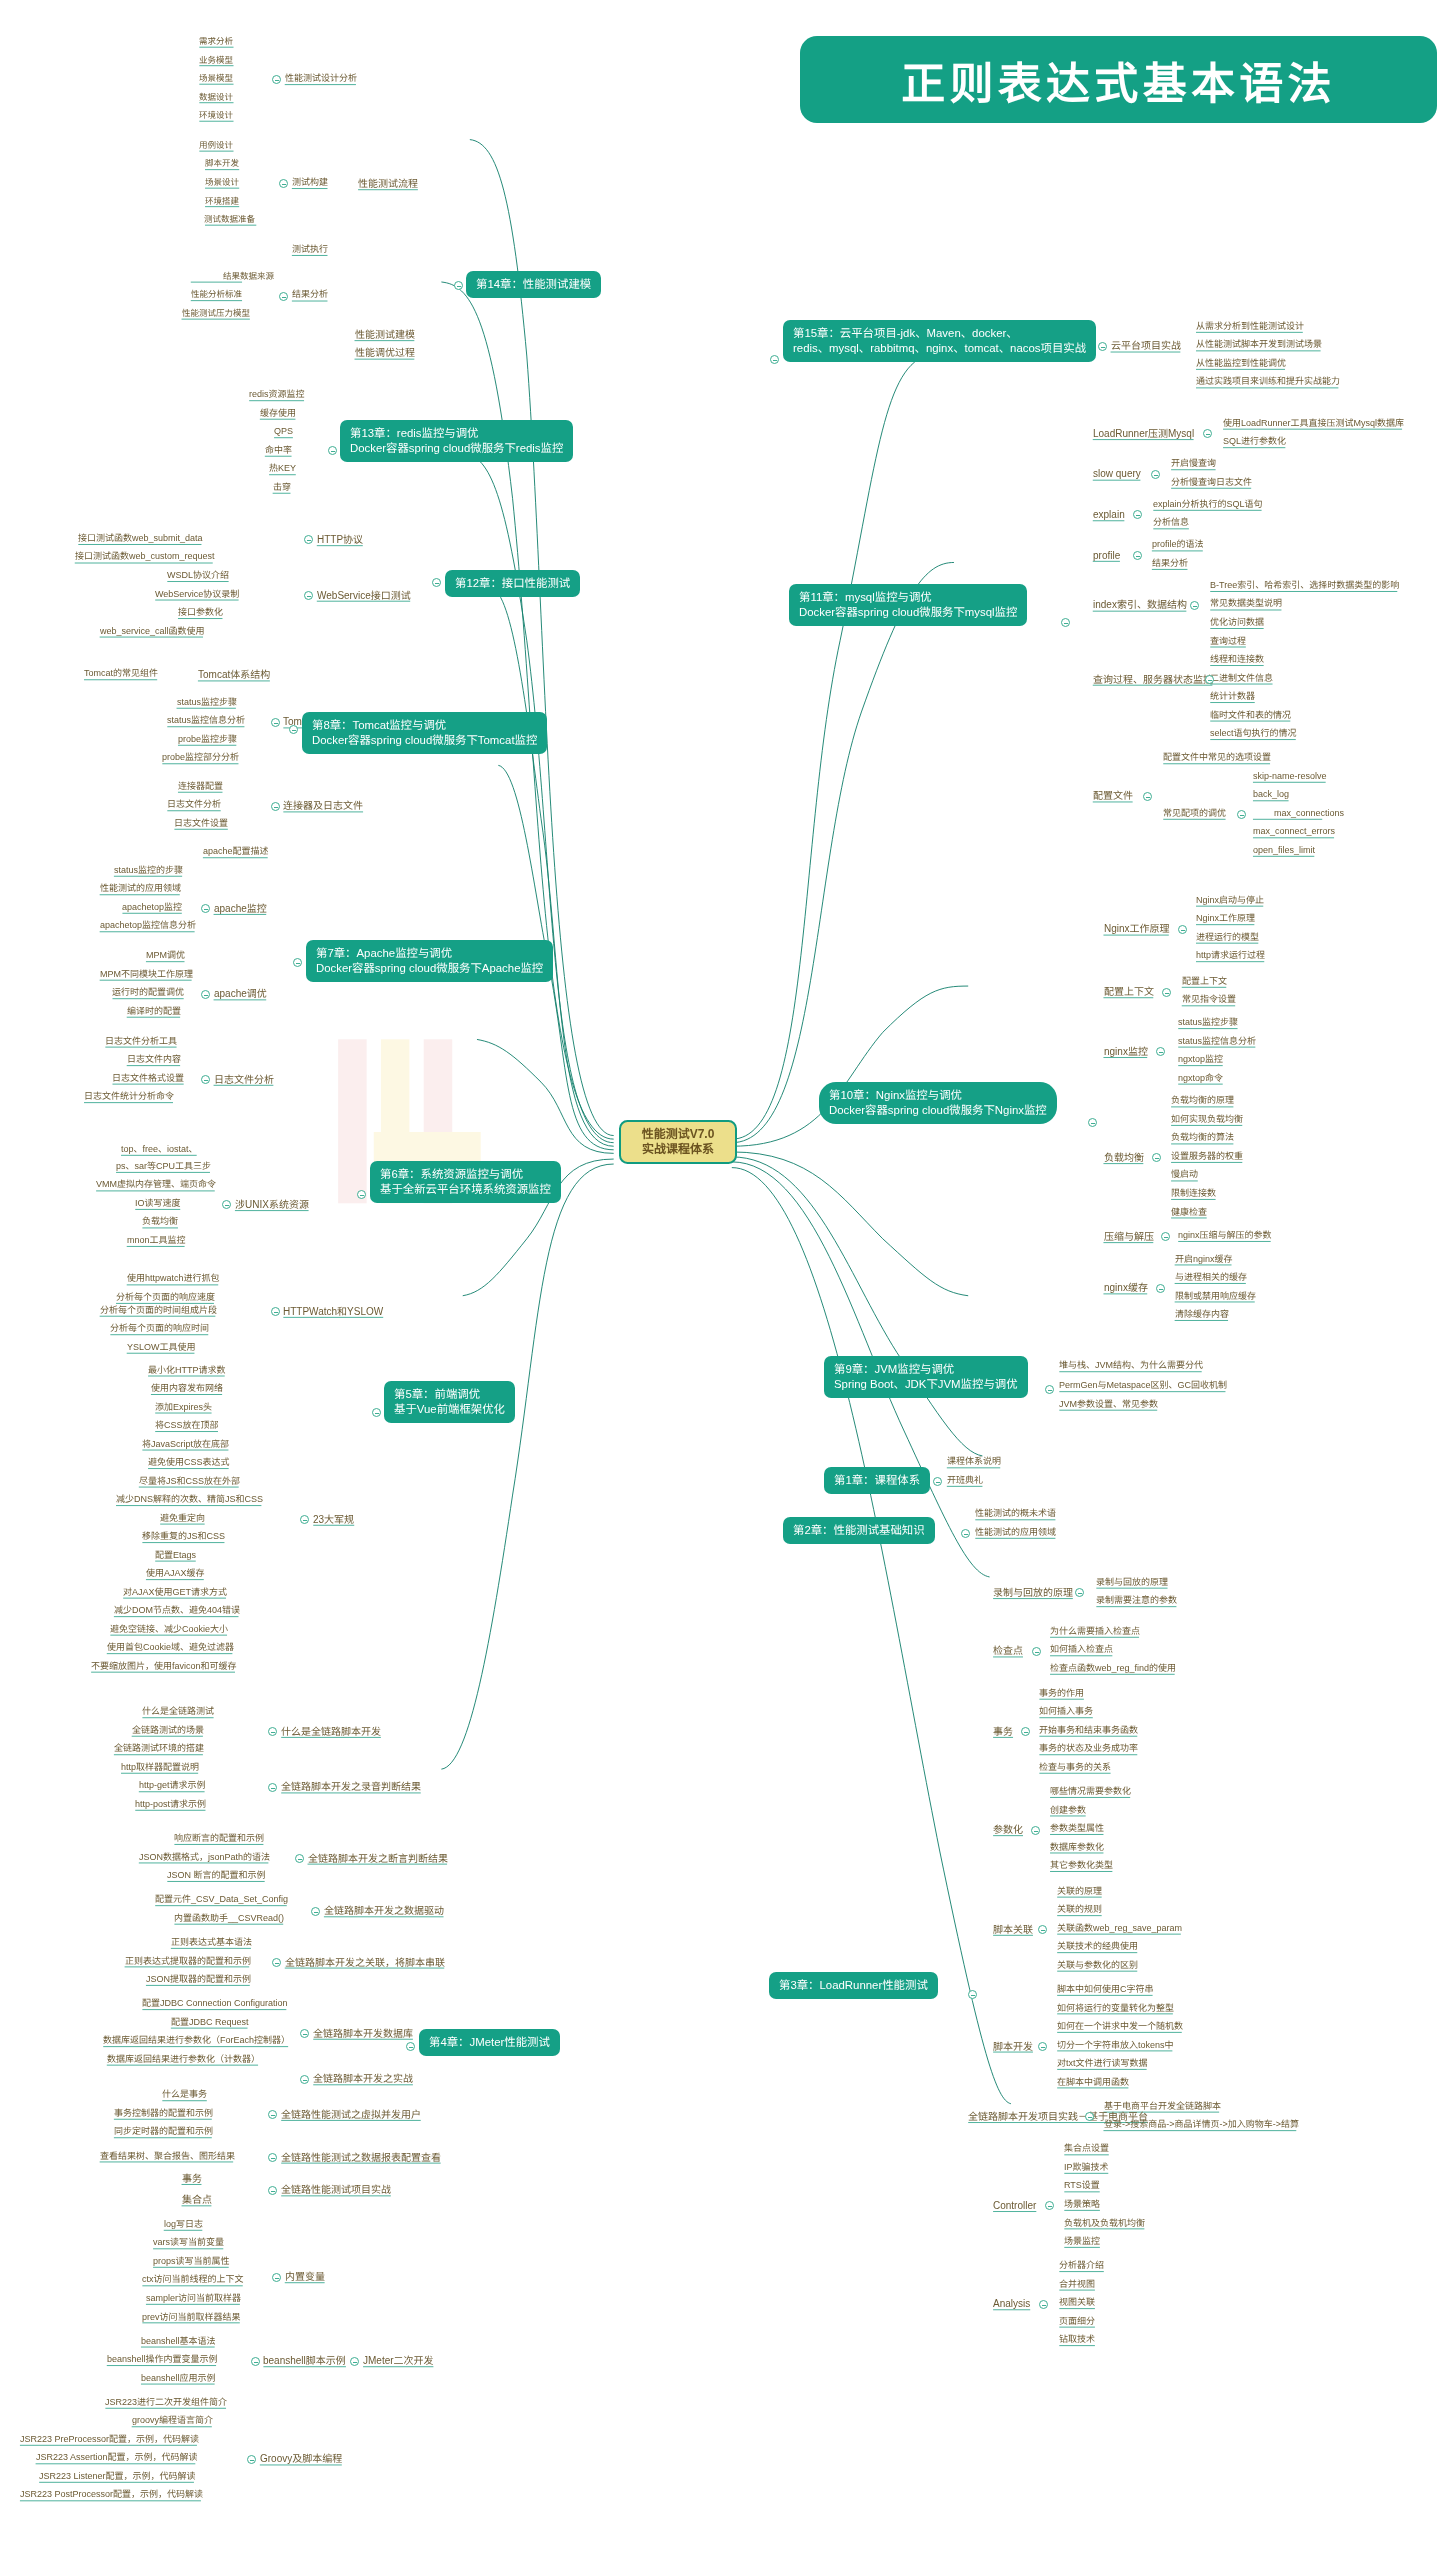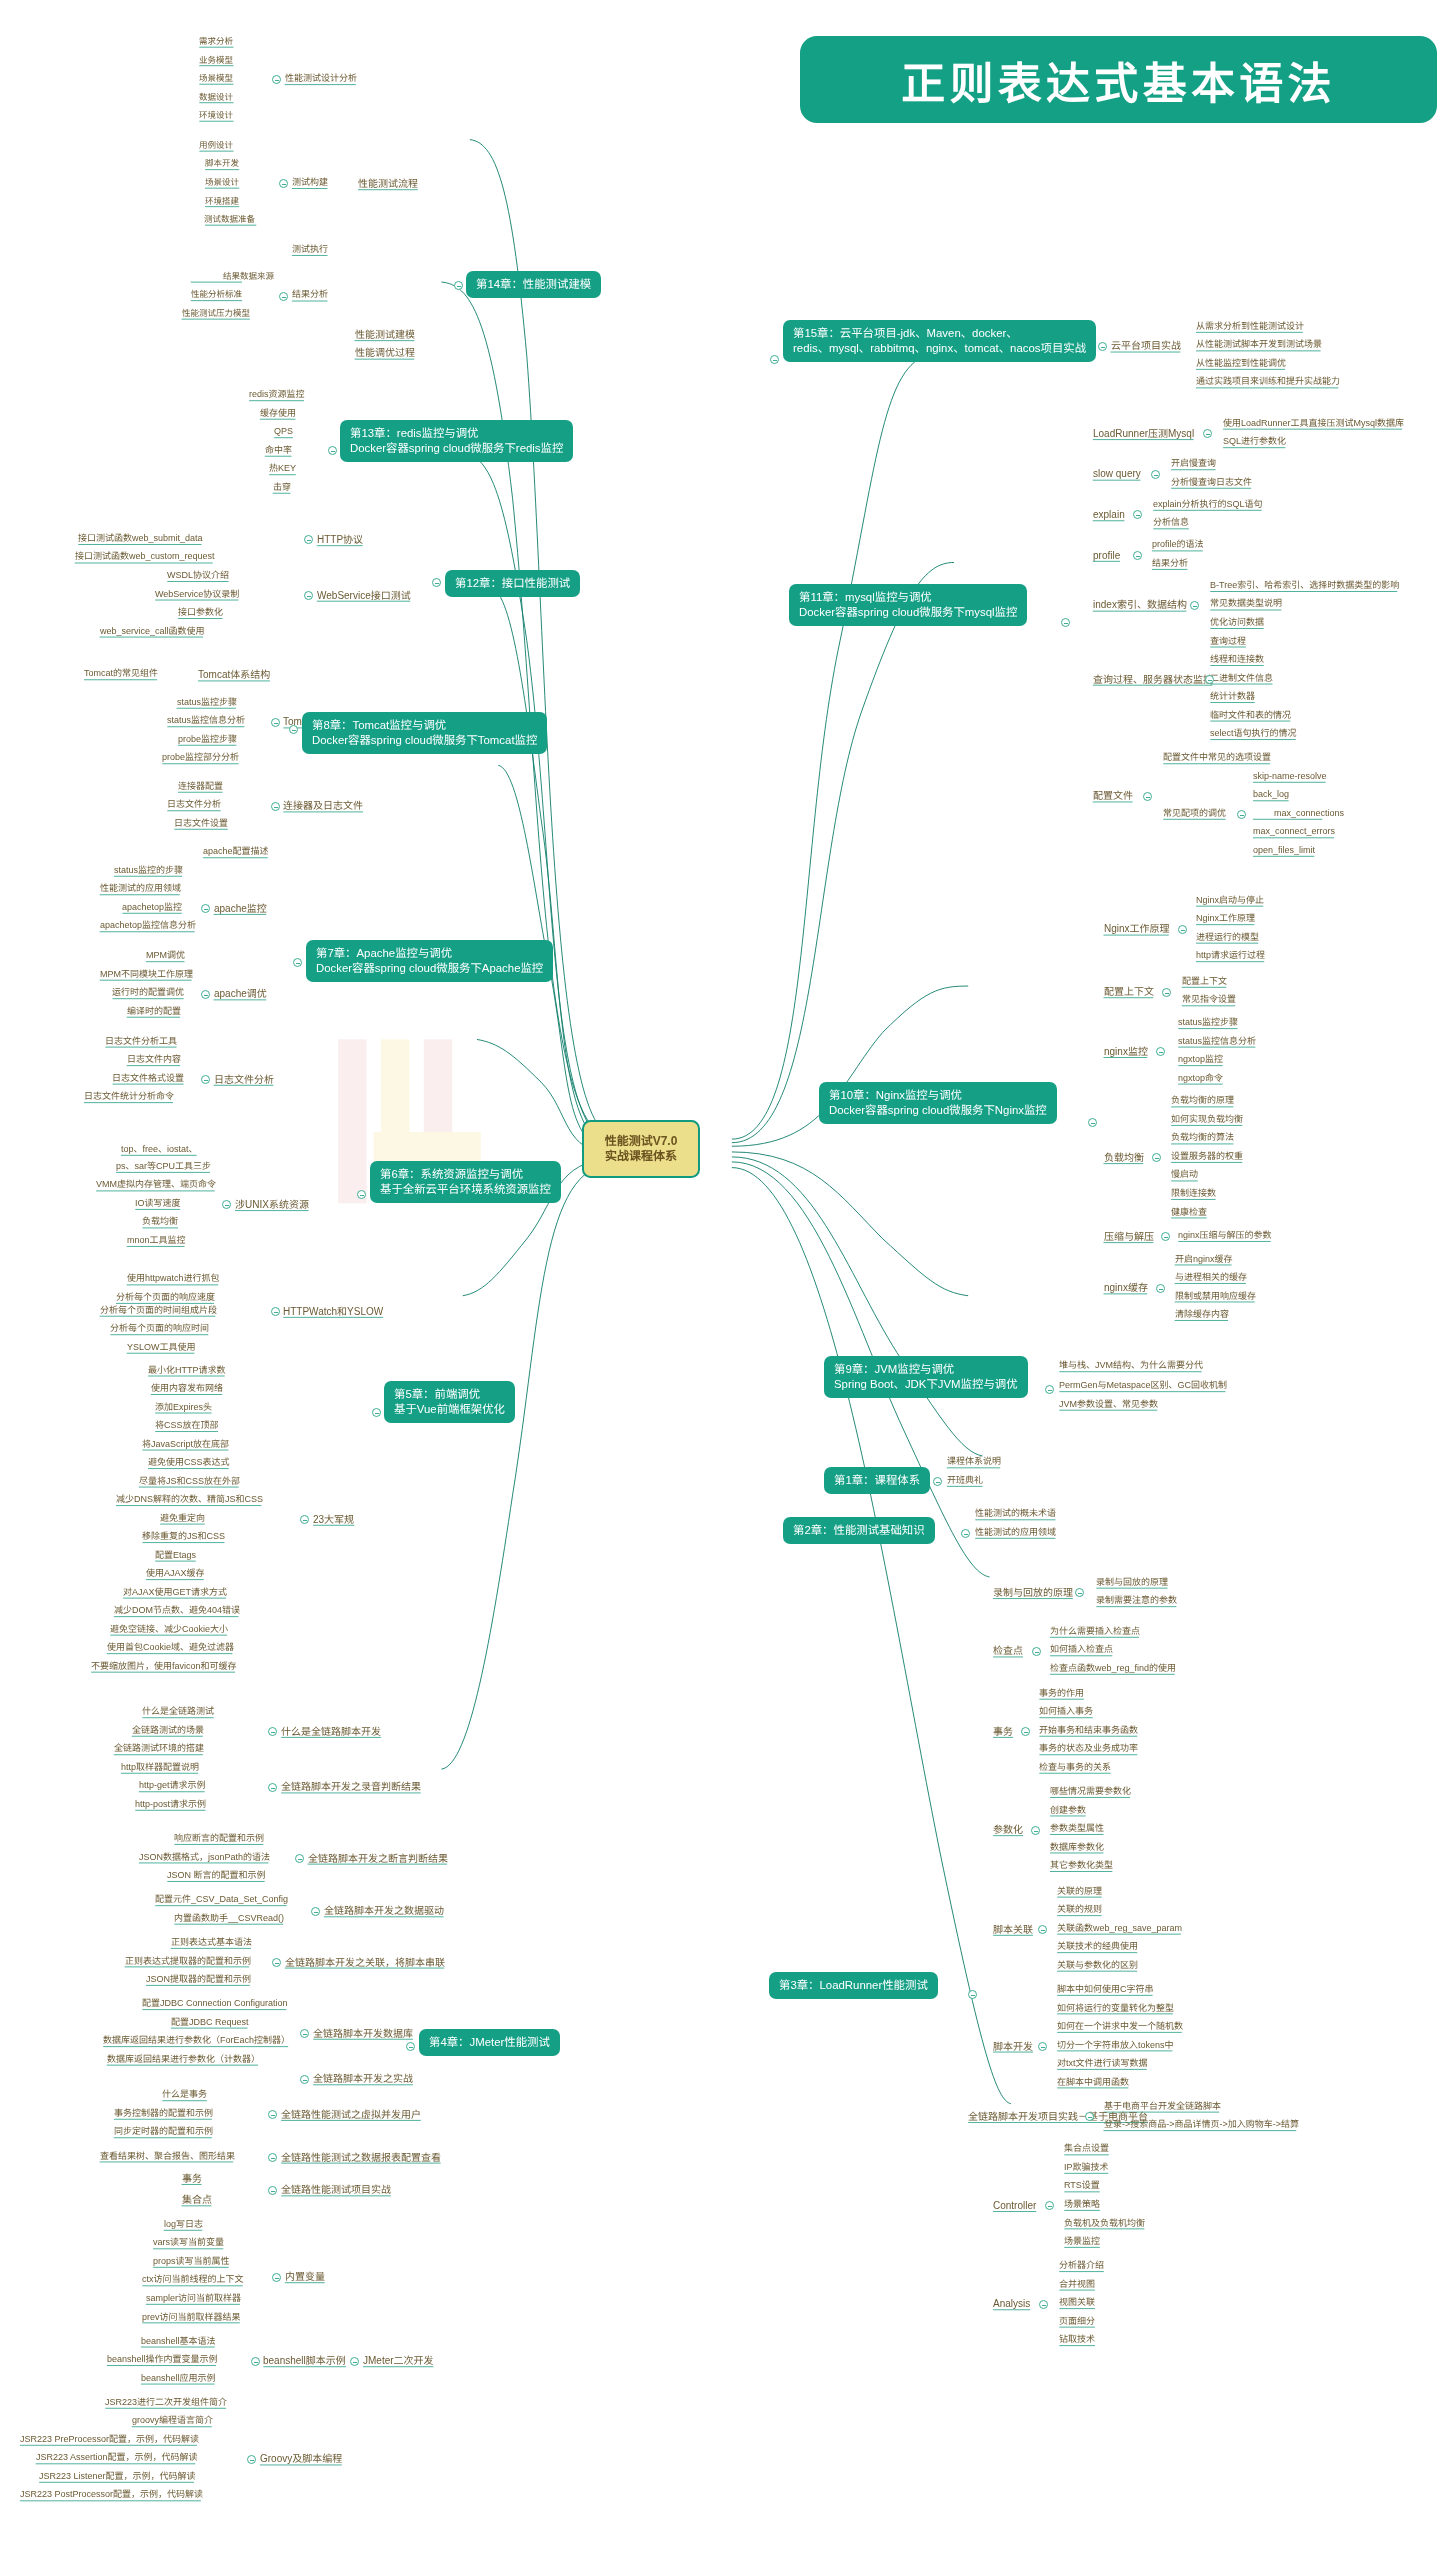--- a/index.html
+++ b/index.html
@@ -41,22 +41,22 @@
   #title-banner .t {
     color:#ffffff; font-size:44px; font-weight:bold; letter-spacing:4.3px;
     white-space:nowrap;
   }
 
   
   #links { position:absolute; left:0; top:0; width:1453px; height:2563px; z-index:1; }
 
   
   #center-node {
-    position:absolute; left:582px; top:1120px;
-    width:118px; height:58px;
+    position:absolute; left:619px; top:1120px;
+    width:118px; height:44px;
     background:#ecdf8b; border:2.1px solid #109b80; border-radius:8.5px;
     display:flex; flex-direction:column; align-items:center; justify-content:center;
     z-index:5; line-height:1.25;
   }
   #center-node span { font-size:12px; font-weight:bold; color:#6b5320; white-space:nowrap; }
 
   
   .chapter {
     position:absolute; background:#15a086; border-radius:7.1px;
     color:#fff; padding:5.7px 10px; z-index:4; line-height:1.35;
@@ -401,21 +401,21 @@
 <div class="chapter" style="left:370px; top:1161px;">第6章：系统资源监控与调优
 基于全新云平台环境系统资源监控</div>
 <div class="chapter" style="left:384px; top:1381px;">第5章：前端调优
 基于Vue前端框架优化</div>
 <div class="chapter" style="left:419px; top:2029px;">第4章：JMeter性能测试</div>
 
 <div class="chapter" style="left:783px; top:320px;">第15章：云平台项目-jdk、Maven、docker、
 redis、mysql、rabbitmq、nginx、tomcat、nacos项目实战</div>
 <div class="chapter" style="left:789px; top:584px;">第11章：mysql监控与调优
 Docker容器spring cloud微服务下mysql监控</div>
-<div class="chapter" style="left:819px; top:1082px;">第10章：Nginx监控与调优
+<div class="chapter" style="left:819px; top:1082px;border-radius:17px;">第10章：Nginx监控与调优
 Docker容器spring cloud微服务下Nginx监控</div>
 <div class="chapter" style="left:824px; top:1356px;">第9章：JVM监控与调优
 Spring Boot、JDK下JVM监控与调优</div>
 <div class="chapter" style="left:824px; top:1467px;">第1章：课程体系</div>
 <div class="chapter" style="left:783px; top:1517px;">第2章：性能测试基础知识</div>
 <div class="chapter" style="left:769px; top:1972px;">第3章：LoadRunner性能测试</div>
 
 <div class="node lv4" style="left:199px; top:37px;">需求分析</div>
 <div class="node lv4" style="left:199px; top:56px;">业务模型</div>
 <div class="node lv4" style="left:199px; top:74px;">场景模型</div>

